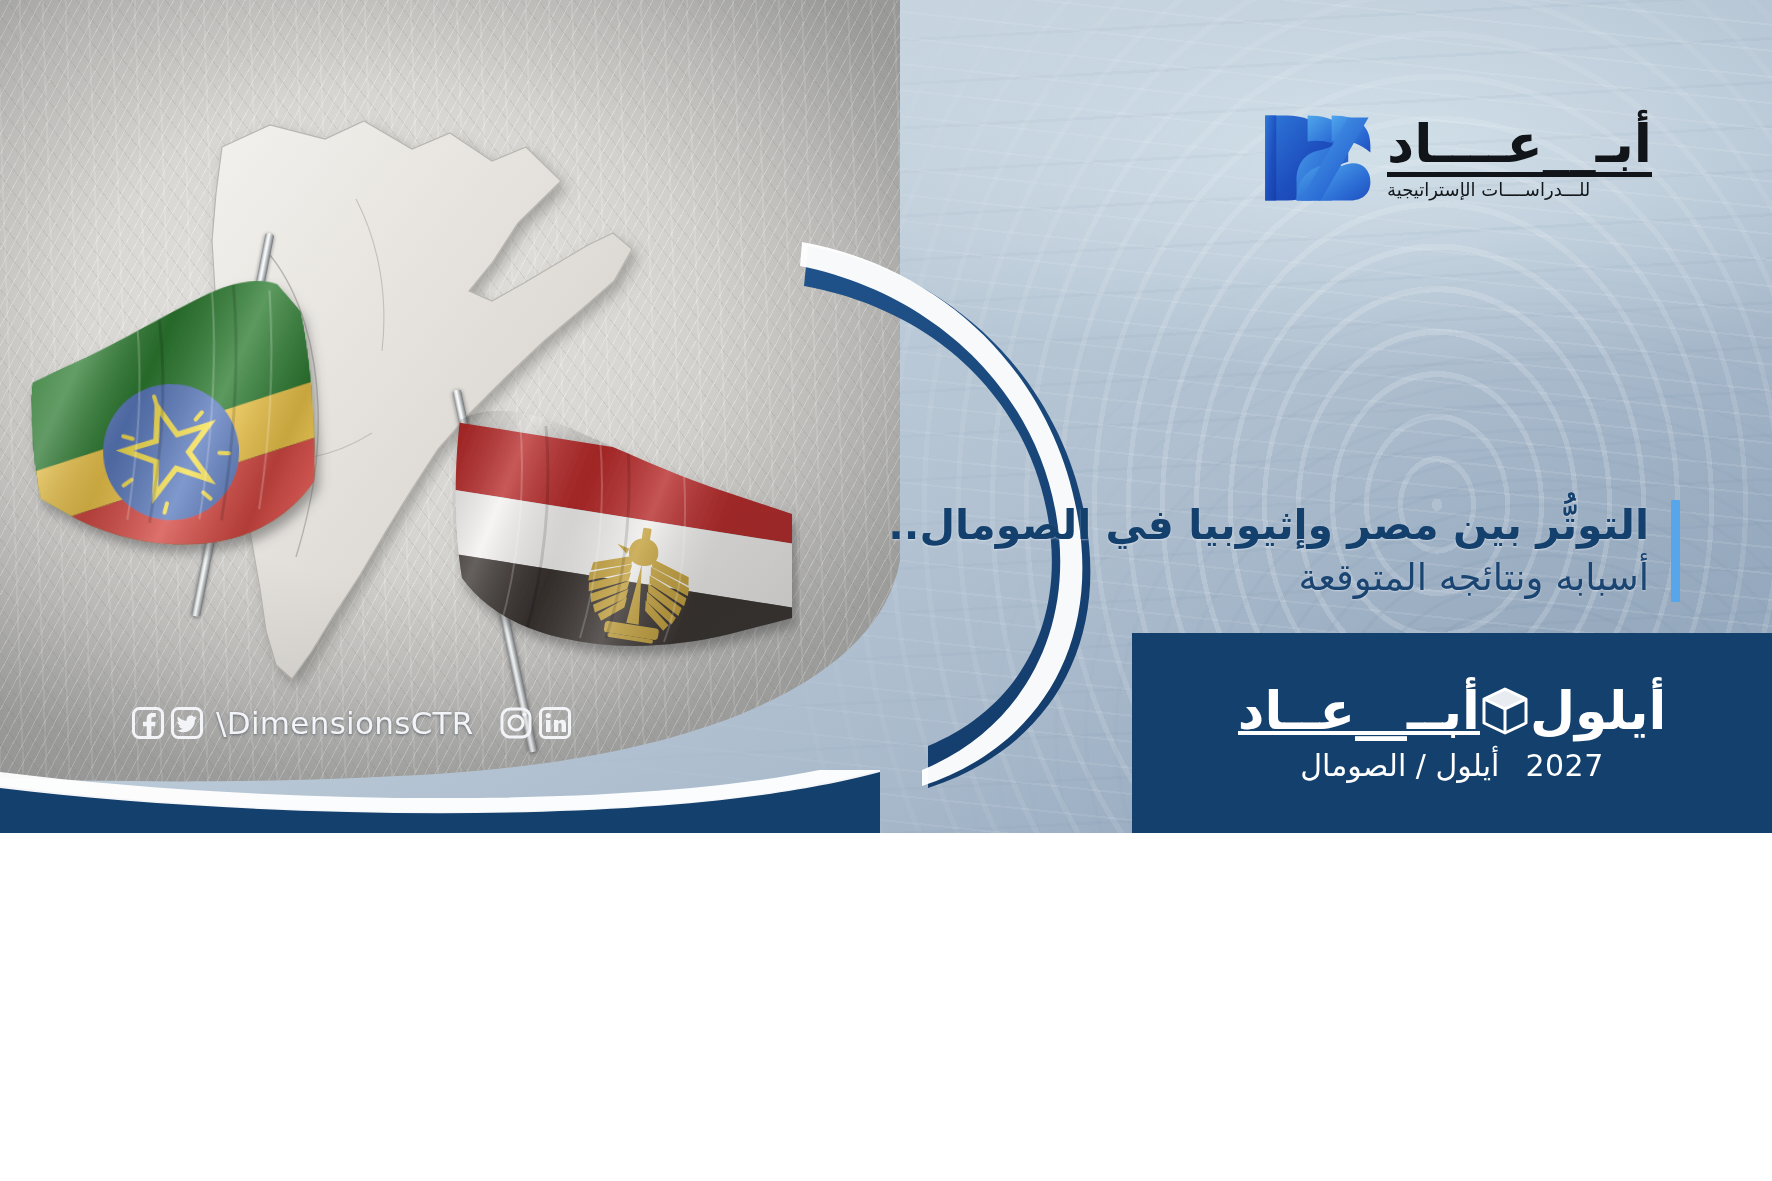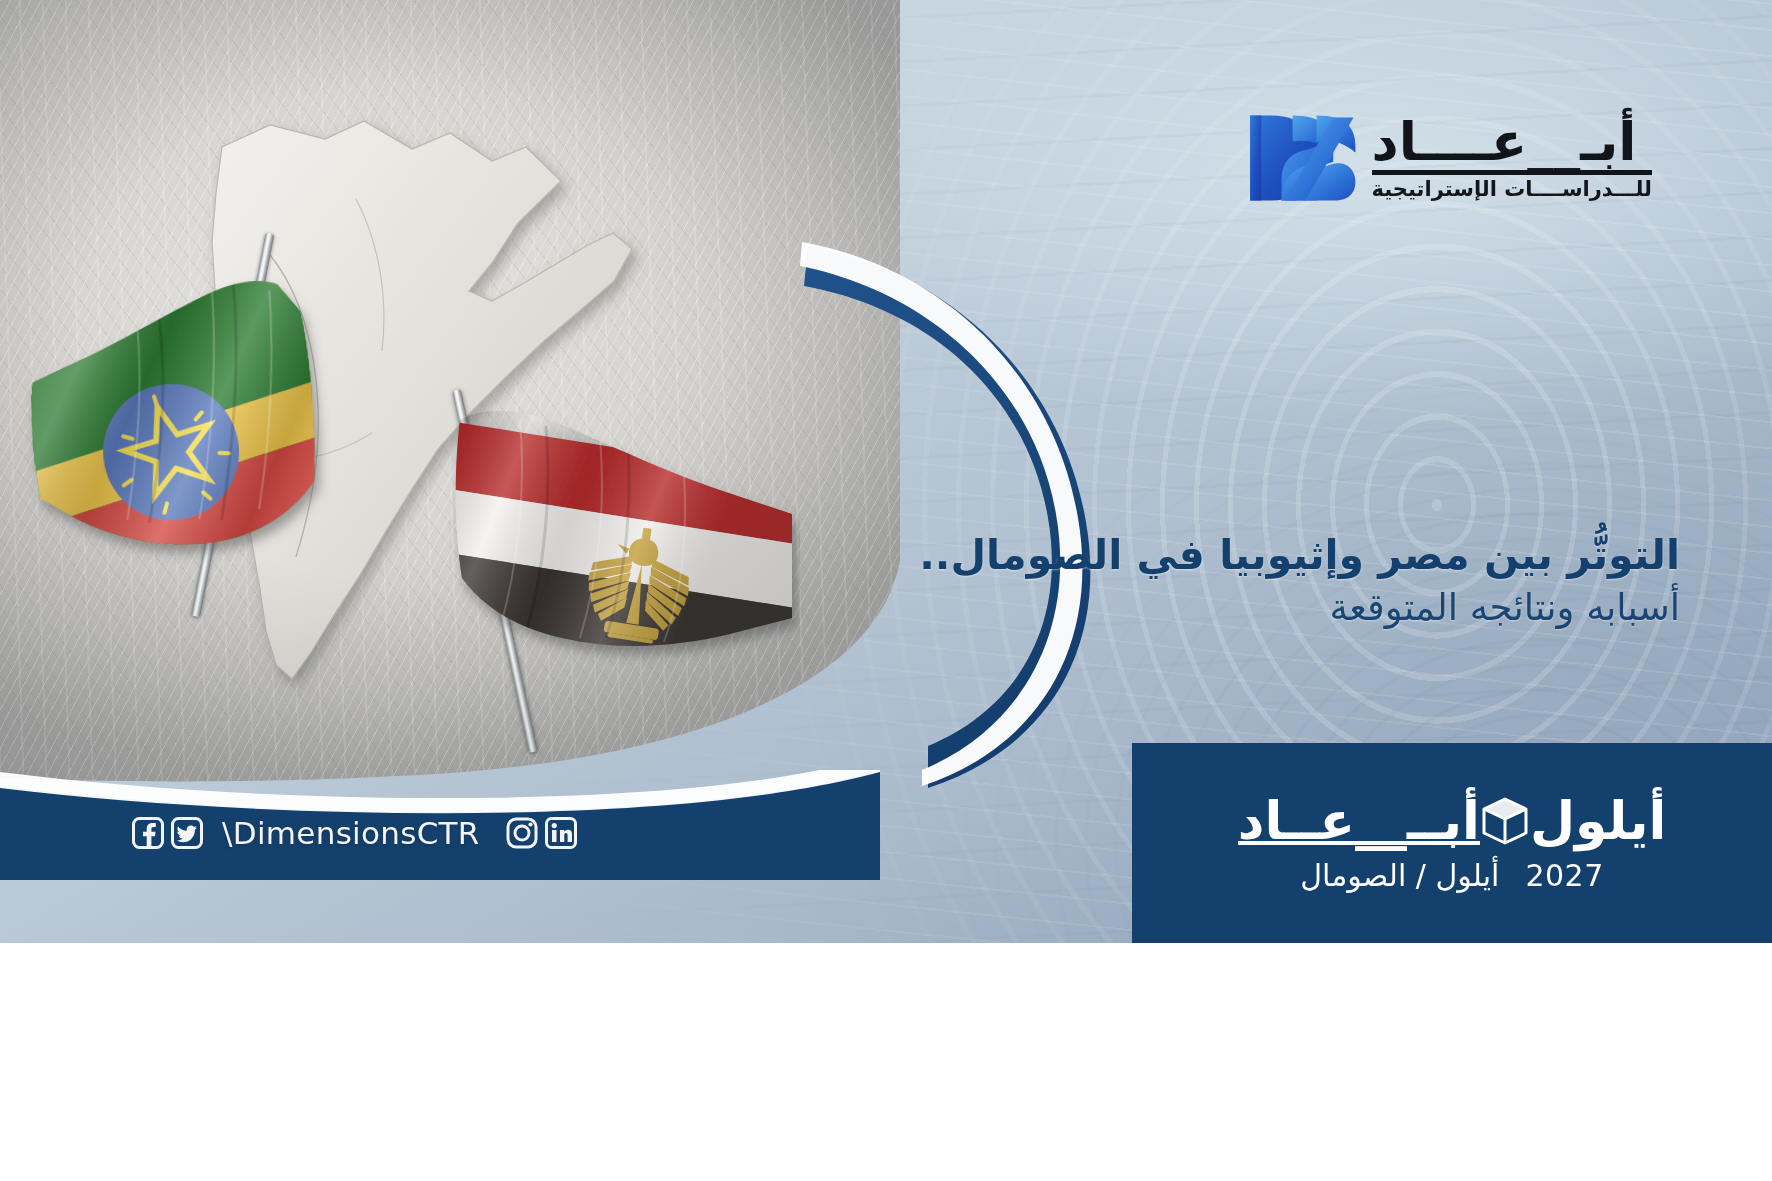--- a/index.html
+++ b/index.html
@@ -2,21 +2,21 @@
 <html lang="ar" dir="rtl"><head>
 <meta charset="utf-8">
 <title>Abaad Poster</title>
 <style>
   * { margin:0; padding:0; box-sizing:border-box; }
   html,body { width:1772px; height:1181px; overflow:hidden; background:#fff; }
   body { font-family:"DejaVu Sans","Liberation Sans",sans-serif; }
 
   #poster {
     position:relative;
-    width:1772px; height:943px;
+    width:1772px; height:833px;
     overflow:hidden;
     background:
       radial-gradient(ellipse 60% 45% at 78% 18%, rgba(214,228,236,.85) 0%, rgba(0,0,0,0) 60%),
       radial-gradient(ellipse 55% 50% at 95% 75%, rgba(150,170,190,.55) 0%, rgba(0,0,0,0) 65%),
       linear-gradient(150deg,#dfe8ee 0%, #cbd8e2 22%, #b9c8d6 48%, #a8b9cb 70%, #93a6bc 88%, #879bb3 100%);
   }
 
   
   .texture {
     position:absolute; inset:0;
@@ -94,29 +94,29 @@
   #logo{ position:absolute; right:120px; top:110px; display:flex; align-items:center; gap:16px; }
   #logo .words{ text-align:left; }
   #logo .brand{
     font-size:53px; font-weight:700; color:#111418; letter-spacing:-1px;
     line-height:1.0; white-space:nowrap;
   }
   #logo .brand-rule{
     height:5px; background:#111418; margin:2px 0 3px 0; width:100%;
   }
   #logo .sub{
-    font-size:21px; font-weight:700; color:#12161a; letter-spacing:.5px;
+    font-size:18px; font-weight:400; color:#12161a; letter-spacing:.5px;
     white-space:nowrap; line-height:1.1;
   }
   #logo .mark{ width:112px; height:96px; flex:0 0 auto; }
 
   
   #headline-block{
     position:absolute; right:92px; top:500px;
-    display:flex; align-items:stretch; gap:30px; flex-direction:column;
+    display:flex; align-items:stretch; gap:22px; flex-direction:row;
   }
   #accent-bar{ width:9px; background:#57A6EC; border-radius:1px; flex:0 0 auto; }
   #headline-text{ text-align:right; }
   #title{
     font-size:41px; font-weight:700; color:#14406E;
     line-height:1.22; white-space:nowrap;
     text-shadow:0 1px 2px rgba(255,255,255,.45);
   }
   #subtitle{
     font-size:37px; font-weight:500; color:#1A4472;
@@ -149,21 +149,21 @@
 
   
   #social{
     position:absolute; left:132px; bottom:92px;
     display:flex; flex-direction:row-reverse; align-items:center; gap:26px;
     direction:ltr;
   }
   .social-group{ display:flex; align-items:center; gap:7px; }
   .social-group .handle{
     color:#f2f4f7; font-size:31px; font-weight:400; letter-spacing:.3px;
-    margin-left:12px; white-space:nowrap;
+    margin-left:6px; white-space:nowrap;
     text-shadow:0 1px 3px rgba(30,40,55,.55);
   }
   .si{ width:32px; height:32px; display:block; }
 </style>
 </head>
 <body>
 
 <div id="poster">
 
   <div class="texture"></div>

